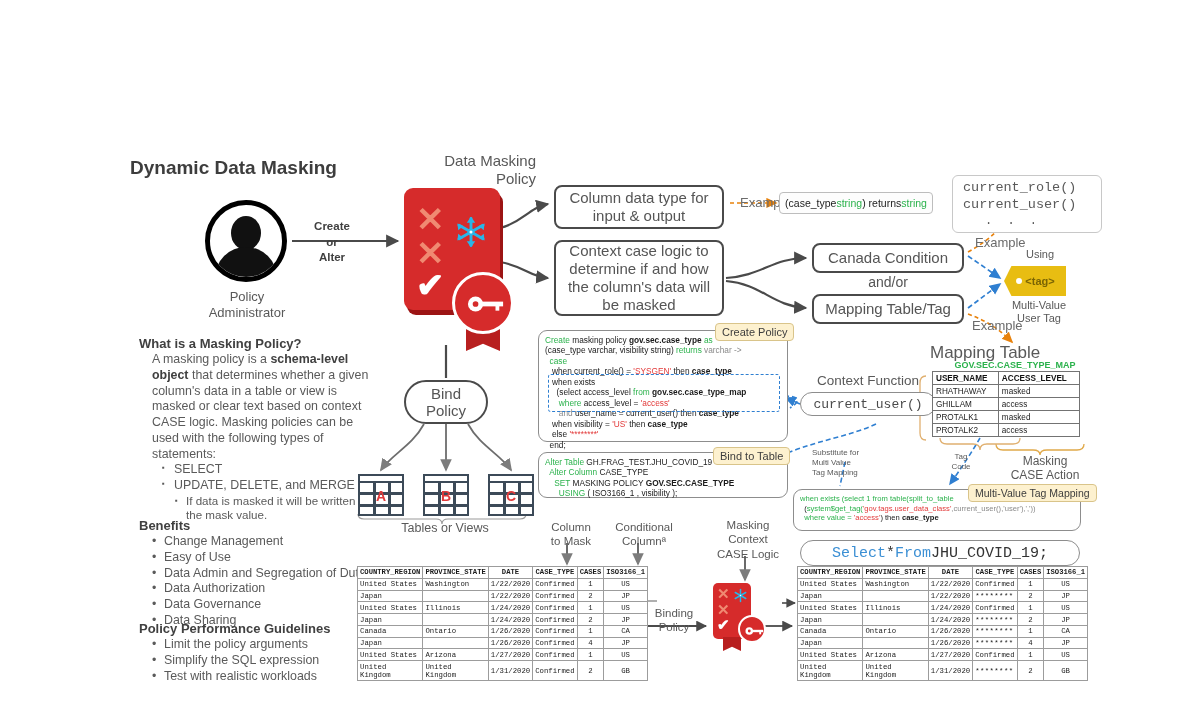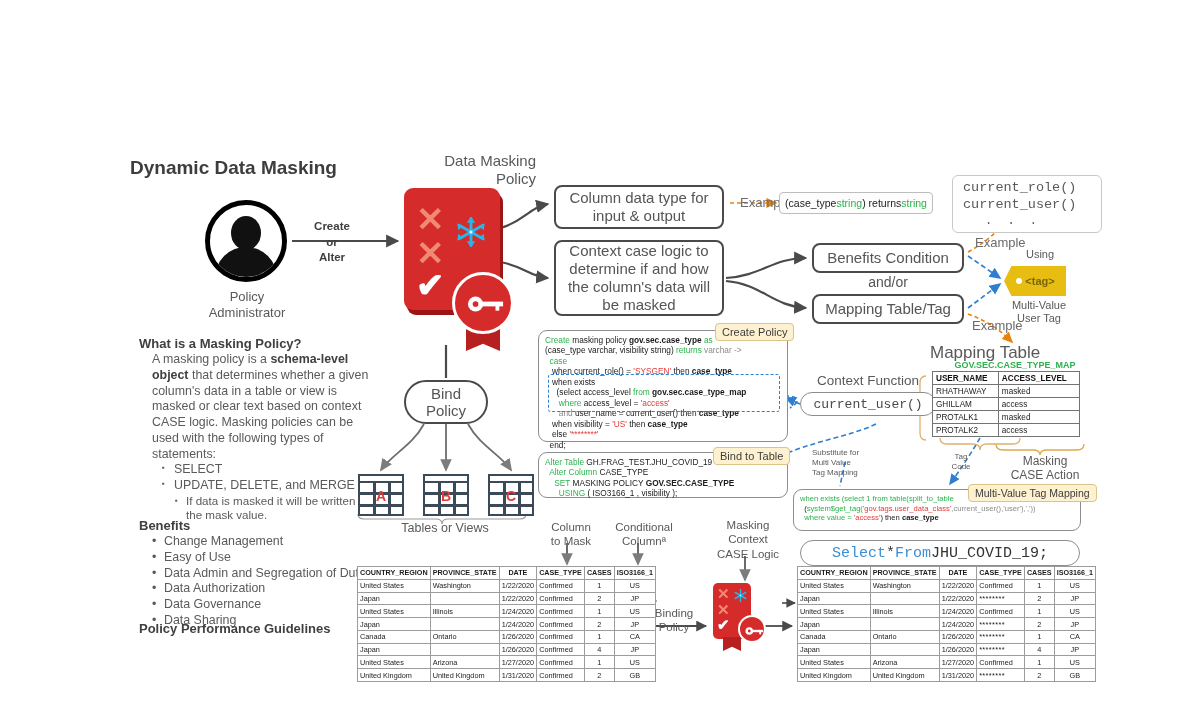--- a/index.html
+++ b/index.html
@@ -220,21 +220,21 @@
     left: 800px; top: 540px; width: 280px; height: 26px;
     border: 1.5px solid #8d8d8d; border-radius: 13px; background: #fff;
     display: flex; align-items: center; justify-content: center;
     font-family: "Liberation Mono", monospace; font-size: 15px; color: #333;
   }
   #select-query .blu { color: #3b8fd4; }
 
   
   .dtable {
     position: absolute; border-collapse: collapse; font-size: 7.3px;
-    background: #fff; border: 1.4px solid #2f2f2f;
+    background: #fff; border: 1.4px solid #2f2f2f; font-family: Liberation Mono, monospace;
   }
   .dtable th, .dtable td { border: 0.8px solid #9c9c9c; padding: 1.4px 2px; color: #1b1b1b; }
   .dtable th { font-weight: bold; font-size: 7.2px; }
   .dtable td.num, .dtable td.iso { text-align: center; }
   #table-src { left: 357px; top: 566px; width: 286px; }
   #table-out { left: 797px; top: 566px; width: 286px; }
   .mask { letter-spacing: 0.4px; }
 
   
   #red-card2 {
@@ -362,20 +362,27 @@
       <li>Change Management</li>
       <li>Easy of Use</li>
       <li>Data Admin and Segregation of Duties</li>
       <li>Data Authorization</li>
       <li>Data Governance</li>
       <li>Data Sharing</li>
     </ul>
   </div>
 
   <div class="abs lead-title" id="guide-title">Policy Performance Guidelines</div>
+  <div class="abs body-txt" id="guide-list">
+    <ul>
+      <li>Limit the policy arguments</li>
+      <li>Simplify the SQL expression</li>
+      <li>Test with realistic workloads</li>
+    </ul>
+  </div>
 
   <div class="abs" id="dmp-label" style="white-space:pre-line">Data Masking
 Policy</div>
   <div class="abs" id="red-card">
     <span class="rc-x" style="left:12px; top:14px;">✕</span>
     <span class="rc-x" style="left:12px; top:48px;">✕</span>
     <span class="rc-check" style="left:12px; top:80px;">✔</span>
     <svg id="snowflake" viewBox="0 0 40 40">
       <g stroke="#29b5e8" stroke-width="3.4" stroke-linecap="round">
         <line x1="20" y1="4" x2="20" y2="36"></line>
@@ -403,21 +410,21 @@
       <rect x="30" y="12" width="4" height="5" fill="#fff"></rect>
     </svg>
   </div>
 
   <div class="fbox" id="box-coltype" style="white-space:pre-line">Column data type for
 input &amp; output</div>
   <div class="fbox" id="box-ctxcase" style="white-space:pre-line">Context case logic to
 determine if and how
 the column's data will
 be masked</div>
-  <div class="fbox" id="box-ctxcond">Benefits Condition</div>
+  <div class="fbox" id="box-ctxcond">Canada Condition</div>
   <div class="abs" id="andor">and/or</div>
   <div class="fbox" id="box-maptag">Mapping Table/Tag</div>
 
   <div class="ex-lab" style="left:740px; top:195px;">Example</div>
   <div class="ex-lab" style="left:975px; top:235px;">Example</div>
   <div class="ex-lab" style="left:972px; top:318px;">Example</div>
 
   <div class="abs" id="box-example-ret">
     <span>(case_type </span>
       <span class="grn">string</span>

